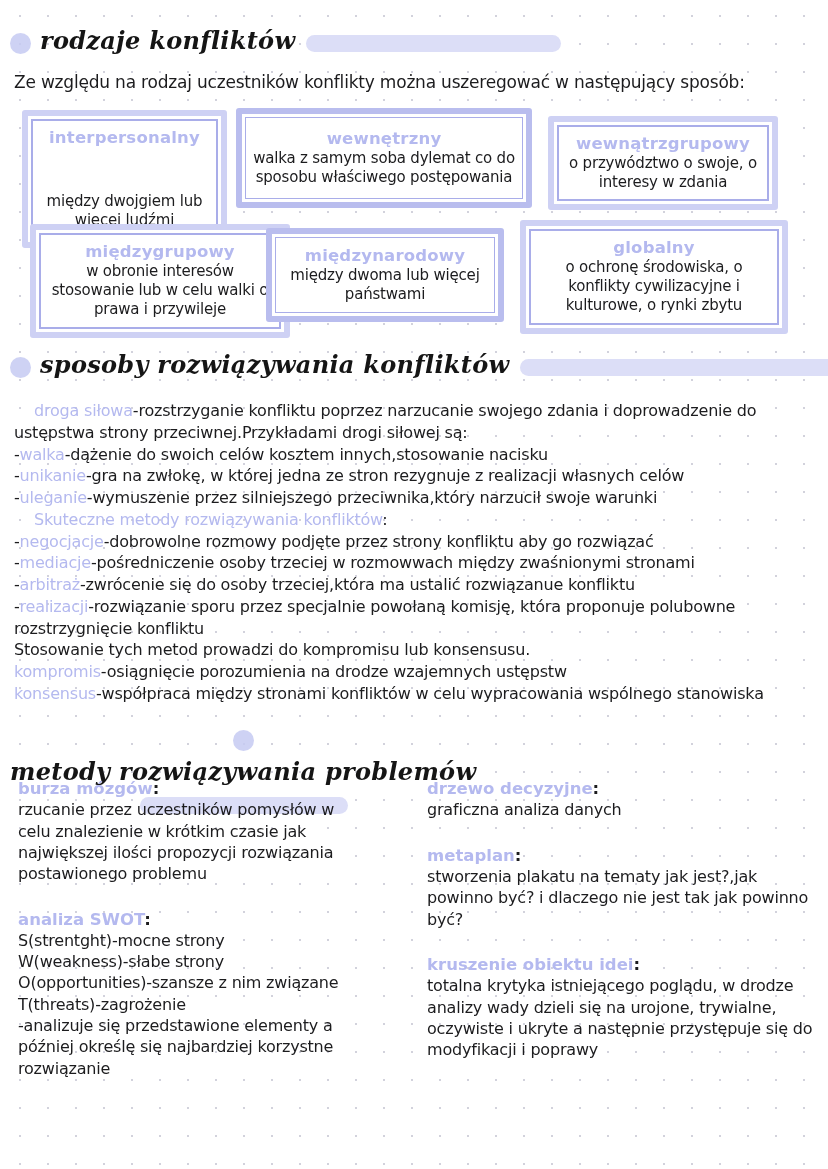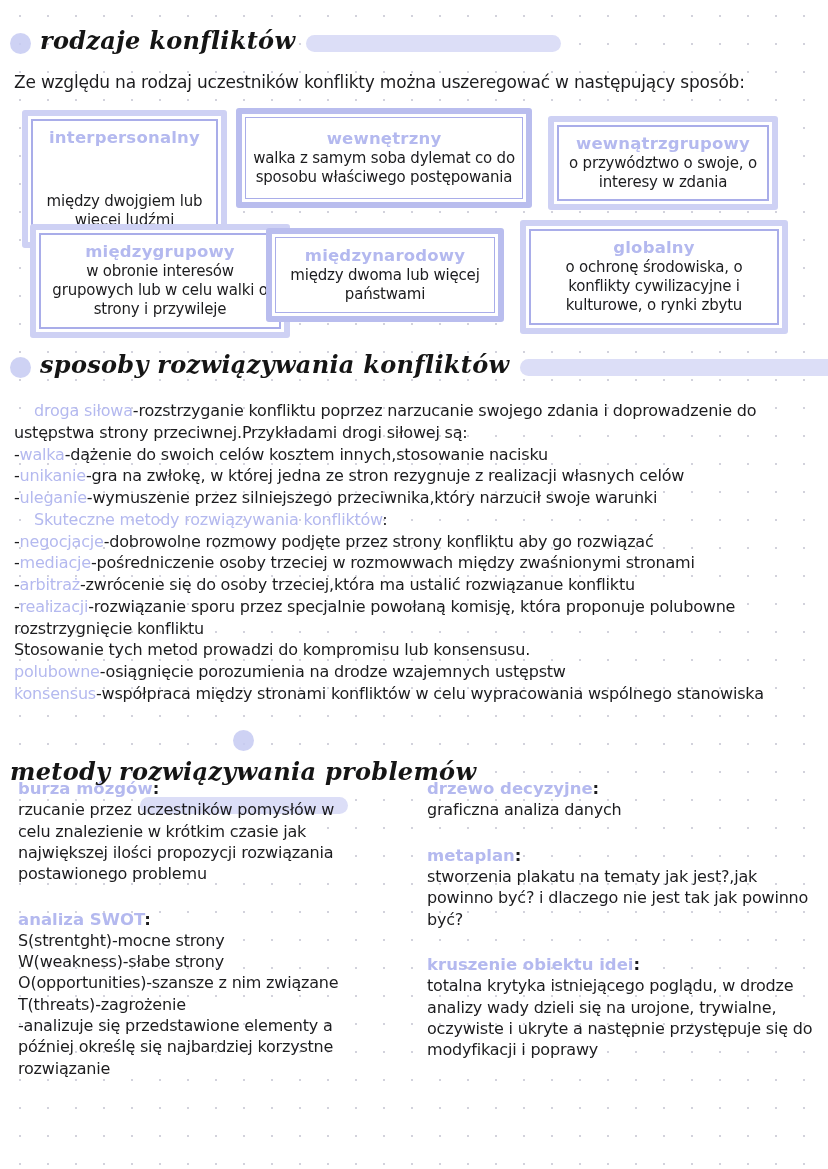--- a/index.html
+++ b/index.html
@@ -84,21 +84,21 @@
     <div class="btitle">wewnętrzny</div>
     <div class="bbody">walka z samym soba dylemat co do sposobu właściwego postępowania</div>
   </div>
   <div class="kbox" style="left:548px;top:116px;width:230px;min-height:78px;">
     <div class="btitle">wewnątrzgrupowy</div>
     <div class="bbody">o przywództwo o swoje, o interesy w zdania</div>
   </div>
 
   <div class="kbox" style="left:30px;top:224px;width:260px;min-height:108px;">
     <div class="btitle">międzygrupowy</div>
-    <div class="bbody">w obronie interesów grupowych lub w celu walki o strony i przywileje</div>
+    <div class="bbody">w obronie interesów stosowanie lub w celu walki o prawa i przywileje</div>
   </div>
   <div class="kbox dark" style="left:266px;top:228px;width:238px;min-height:88px;">
     <div class="btitle">międzynarodowy</div>
     <div class="bbody">między dwoma lub więcej państwami</div>
   </div>
   <div class="kbox" style="left:520px;top:220px;width:268px;min-height:112px;">
     <div class="btitle">globalny</div>
     <div class="bbody">o ochronę środowiska, o konflikty cywilizacyjne i kulturowe, o rynki zbytu</div>
   </div>
 
@@ -112,21 +112,21 @@
     <p class="indent"><span class="term">droga siłowa</span><span>-rozstrzyganie konfliktu poprzez narzucanie swojego zdania i doprowadzenie do ustępstwa strony przeciwnej.Przykładami drogi siłowej są:</span></p>
     <p><span>-</span><span class="term">walka</span><span>-dążenie do swoich celów kosztem innych,stosowanie nacisku</span></p>
     <p><span>-</span><span class="term">unikanie</span><span>-gra na zwłokę, w której jedna ze stron rezygnuje z realizacji własnych celów</span></p>
     <p><span>-</span><span class="term">uleganie</span><span>-wymuszenie przez silniejszego przeciwnika,który narzucił swoje warunki</span></p>
     <p class="indent"><span class="term">Skuteczne metody rozwiązywania konfliktów</span><span>:</span></p>
     <p><span>-</span><span class="term">negocjacje</span><span>-dobrowolne rozmowy podjęte przez strony konfliktu aby go rozwiązać</span></p>
     <p><span>-</span><span class="term">mediacje</span><span>-pośredniczenie osoby trzeciej w rozmowwach między zwaśnionymi stronami</span></p>
     <p><span>-</span><span class="term">arbitraż</span><span>-zwrócenie się do osoby trzeciej,która ma ustalić rozwiązanue konfliktu</span></p>
     <p><span>-</span><span class="term">realizacji</span><span>-rozwiązanie sporu przez specjalnie powołaną komisję, która proponuje polubowne rozstrzygnięcie konfliktu</span></p>
     <p><span>Stosowanie tych metod prowadzi do kompromisu lub konsensusu.</span></p>
-    <p><span class="term">polubowne</span><span>-osiągnięcie porozumienia na drodze wzajemnych ustępstw</span></p>
+    <p><span class="term">kompromis</span><span>-osiągnięcie porozumienia na drodze wzajemnych ustępstw</span></p>
     <p><span class="term">konsensus</span><span>-współpraca między stronami konfliktów w celu wypracowania wspólnego stanowiska</span></p>
   </div>
 
   <div class="sec-header" style="left:10px;top:730px;flex-direction:column;">
     <span class="hdr-circle"></span>
     <span class="hdr-title">metody rozwiązywania problemów</span>
     <span class="hdr-bar" style="width:208px;"></span>
   </div>
 
   <div class="methods">

